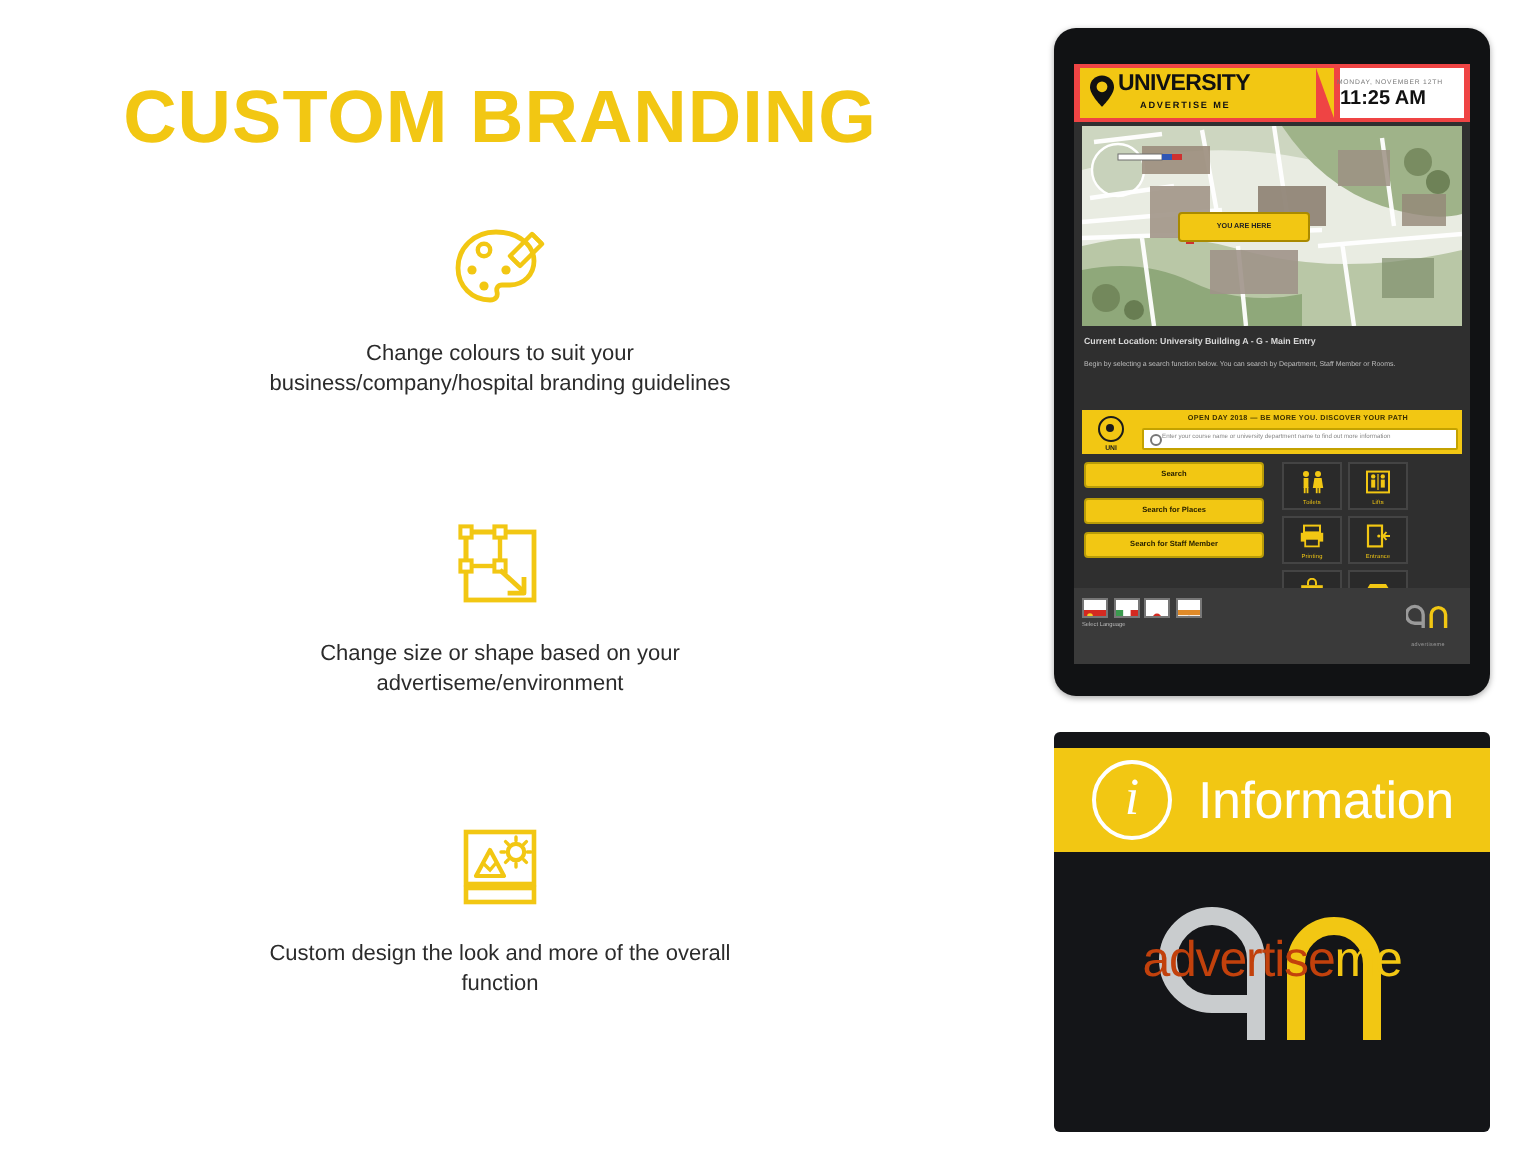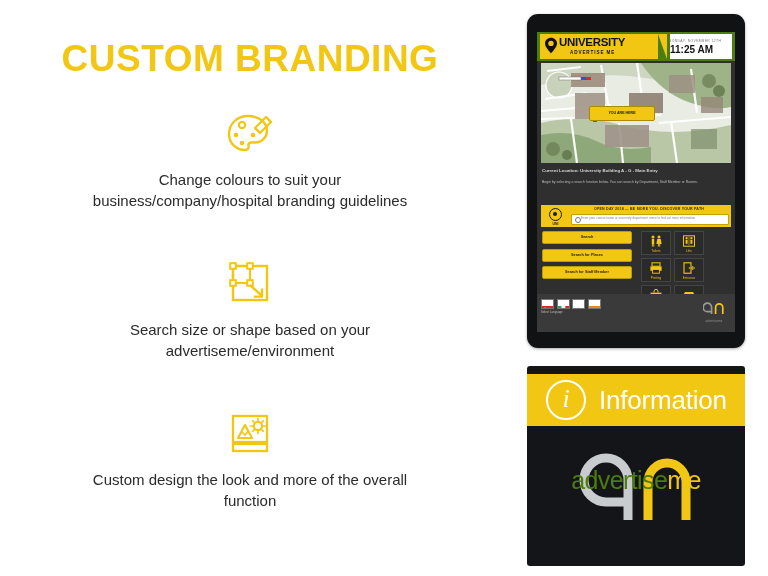--- a/index.html
+++ b/index.html
@@ -21,21 +21,21 @@
     font-size:37px;font-weight:bold;letter-spacing:0.5px;
     color:#F2C713;
     font-family:"Liberation Sans",sans-serif;
   }
 
   .feature{position:absolute;left:0;width:500px;text-align:center;}
   .feature .icon-wrap{
     display:block;margin:0 auto 10px auto;width:56px;height:52px;
   }
   .feature .ftext{
-    font-size:15px;color:#2b2b2b;line-height:1.38;
+    font-size:11px;color:#2b2b2b;line-height:1.38;
     padding:0 24px;font-family:"Liberation Sans",sans-serif;
   }
   #feature-1{top:108px;}
   #feature-2{top:258px;}
   #feature-3{top:408px;}
 
   
   #kiosk{
     position:absolute;left:527px;top:14px;width:218px;height:552px;
   }
@@ -43,21 +43,21 @@
     position:absolute;left:0;top:0;width:218px;height:334px;
     background:#111214;border-radius:11px;
     box-shadow:0 1px 3px rgba(0,0,0,.35);
   }
   #screen{
     position:absolute;left:10px;top:18px;width:198px;height:300px;
     background:#2f2f2f;overflow:hidden;
   }
 
   
-  #screen-top{position:absolute;left:0;top:0;width:198px;height:29px;background:#4d7c0f;}
+  #screen-top{position:absolute;left:0;top:0;width:198px;height:29px;background:#ef4444;}
   #uni-logo-block{
     position:absolute;left:3px;top:2px;width:118px;height:25px;
     background:#F2C713;
   }
   #uni-logo-block:after{
     content:"";position:absolute;right:-9px;top:0;width:0;height:0;
     border-style:solid;border-width:0 9px 25px 0;border-color:transparent #F2C713 transparent transparent;
   }
   #pin-icon{position:absolute;left:4px;top:2.5px;width:14px;height:17px;}
   #uni-name{
@@ -183,21 +183,21 @@
     line-height:1;margin-top:-2px;
   }
   #info-label{
     margin-left:13px;font-size:26px;color:#ffffff;letter-spacing:-0.2px;
   }
   #brand-mark{position:absolute;left:50%;top:78px;transform:translateX(-50%);}
   #brand-word{
     position:absolute;left:0;top:100px;width:218px;text-align:center;
     font-size:25px;letter-spacing:-0.6px;
   }
-  #brand-word .w1{color:#4d7c0f;}
+  #brand-word .w1{color:#c2410c;}
   #brand-word .w2{color:#F2C713;}
 </style>
 </head>
 <body>
 
 <div id="slide">
 
   <div id="left-col">
 
     <div id="page-title">CUSTOM BRANDING</div>
@@ -228,21 +228,21 @@
           <rect x="11" y="8" width="17" height="17" fill="none" stroke="#F2C713" stroke-width="2.2"></rect>
           <rect x="8.2" y="5.2" width="5.6" height="5.6" fill="#fff" stroke="#F2C713" stroke-width="2"></rect>
           <rect x="25.2" y="5.2" width="5.6" height="5.6" fill="#fff" stroke="#F2C713" stroke-width="2"></rect>
           <rect x="8.2" y="22.2" width="5.6" height="5.6" fill="#fff" stroke="#F2C713" stroke-width="2"></rect>
           <rect x="25.2" y="22.2" width="5.6" height="5.6" fill="#fff" stroke="#F2C713" stroke-width="2"></rect>
           <path d="M28 27 L40 38" stroke="#F2C713" stroke-width="2.4"></path>
           <path d="M40 30.5 L40 38.6 L31.8 38.6" fill="none" stroke="#F2C713" stroke-width="2.4" stroke-linejoin="round"></path>
         </svg>
       </span>
       <div class="ftext">
-        <span>Search size or shape based on your</span><br>
+        <span>Change size or shape based on your</span><br>
         <span>advertiseme/environment</span>
       </div>
     </div>
 
     <div class="feature" id="feature-3">
       <span class="icon-wrap">
         <svg width="56" height="52" viewBox="0 0 56 52">
           <rect x="11" y="8" width="34" height="26" fill="none" stroke="#F2C713" stroke-width="2.3"></rect>
           <rect x="11" y="36" width="34" height="7" fill="none" stroke="#F2C713" stroke-width="2.3"></rect>
           <path d="M16 30 L23 17 L30 30 Z" fill="none" stroke="#F2C713" stroke-width="2.1" stroke-linejoin="round"></path>

